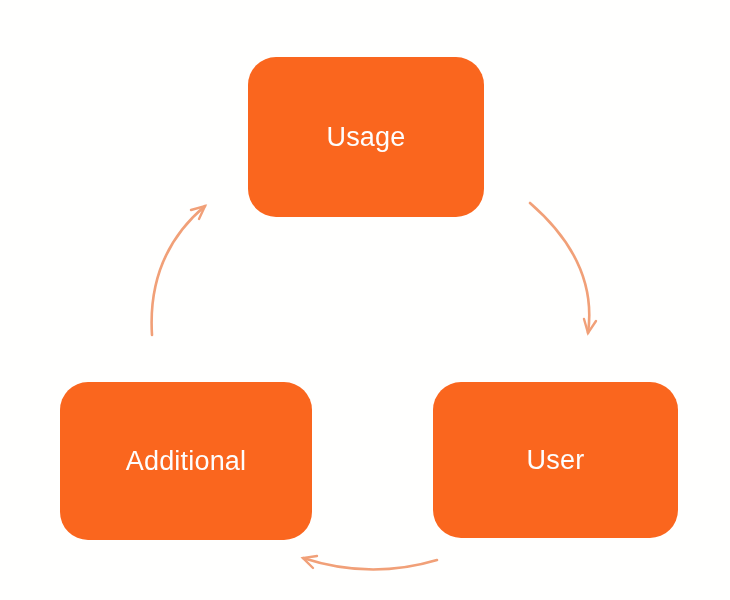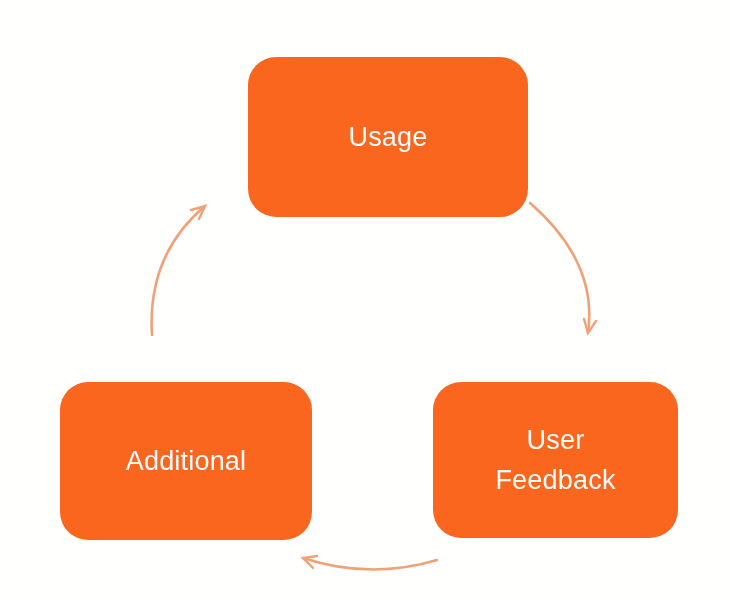--- a/index.html
+++ b/index.html
@@ -45,21 +45,21 @@
     flex-direction: column;
     align-items: center;
     justify-content: center;
     text-align: center;
     color: var(--node-text-color);
     font-size: 27px;
     font-weight: 400;
     line-height: 40px;
     letter-spacing: 0.2px;
   }
-  .node-usage    { left: 248px; top: 57px;  width: 280px; height: 160px; }
+  .node-usage    { left: 248px; top: 57px;  width: 236px; height: 160px; }
   .node-reqs     { left: 60px;  top: 382px; width: 252px; height: 158px; }
   .node-feedback { left: 433px; top: 382px; width: 245px; height: 156px; }
 </style>
 </head>
 <body>
 
 <div class="canvas">
 
   <svg class="arrows-layer" viewBox="0 0 730 600" xmlns="http://www.w3.org/2000/svg" aria-hidden="true">
 
@@ -78,20 +78,19 @@
       <polyline class="arrow-head" points="199,219 205,206 191,210"></polyline>
     </g>
   </svg>
 
   <div class="node node-usage">
     <div>Usage</div>
   </div>
 
   <div class="node node-feedback">
     <div>User</div>
-    <div>Feedback</div>
   </div>
 
   <div class="node node-reqs">
     <div>Additional</div>
   </div>
 
 </div>
 
 </body></html>

